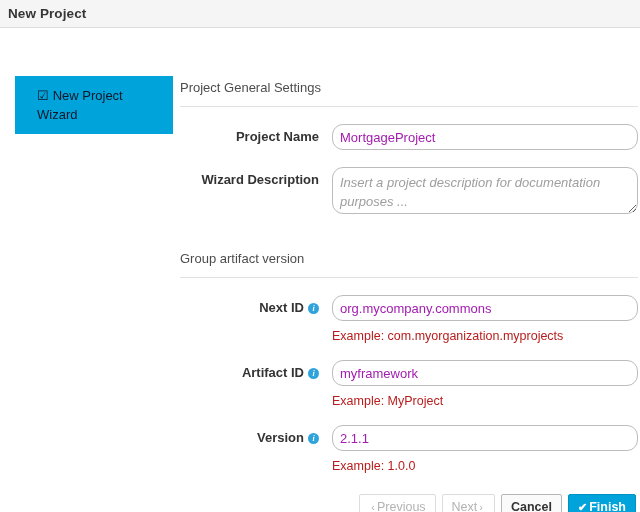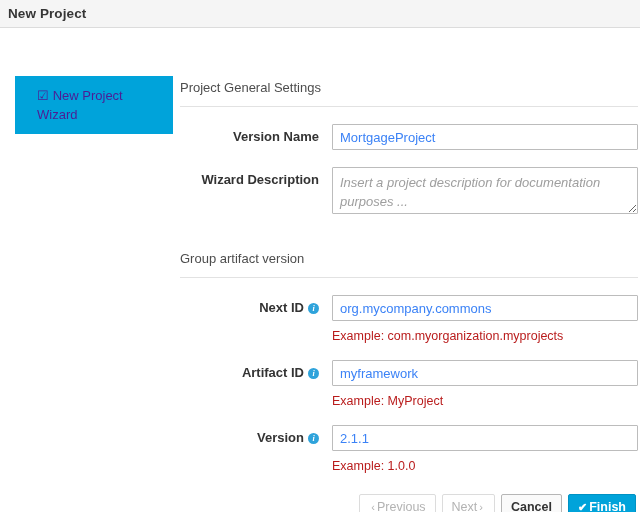--- a/index.html
+++ b/index.html
@@ -45,21 +45,21 @@
     width: 180px;
     flex: 0 0 180px;
     padding-top: 48px;
     box-sizing: border-box;
   }
   .wizard-step {
     margin-left: 15px;
     width: 158px;
     min-height: 57px;
     background: #00a3da;
-    color: #4c1d95;
+    color: #0f172a;
     box-sizing: border-box;
     padding: 10px 10px 10px 22px;
     font-size: 13px;
     line-height: 19px;
     cursor: pointer;
   }
   .wizard-step .check-icon {
     display: inline-block;
     margin-right: 4px;
     font-size: 13px;
@@ -132,25 +132,25 @@
     margin-left: 4px;
     font-family: "Liberation Serif", serif;
     cursor: pointer;
   }
 
   input.text-input,
   textarea.text-area {
     width: 100%;
     box-sizing: border-box;
     border: 1px solid #bcbcbc;
-    border-radius: 1px;
+    border-radius: 11px;
     background: #ffffff;
     font-family: "Liberation Sans", sans-serif;
     font-size: 13px;
-    color: #3b82f6;
+    color: #a21caf;
     padding: 5px 7px;
     outline: none;
   }
   input.text-input {
     height: 26px;
     line-height: 16px;
   }
   textarea.text-area {
     height: 47px;
     resize: both;
@@ -232,21 +232,21 @@
       <span class="check-icon">☑</span><span class="step-label">New Project Wizard</span>
     </div>
   </div>
 
   <div class="main">
 
     <div class="section-heading">Project General Settings</div>
 
     <div class="form-row">
       <div class="form-label">
-        <span>Version Name</span>
+        <span>Project Name</span>
       </div>
       <div class="form-control-col">
         <input class="text-input" type="text" value="MortgageProject" style="">
       </div>
     </div>
 
     <div class="form-row">
       <div class="form-label">
         <span>Wizard Description</span>
       </div>

